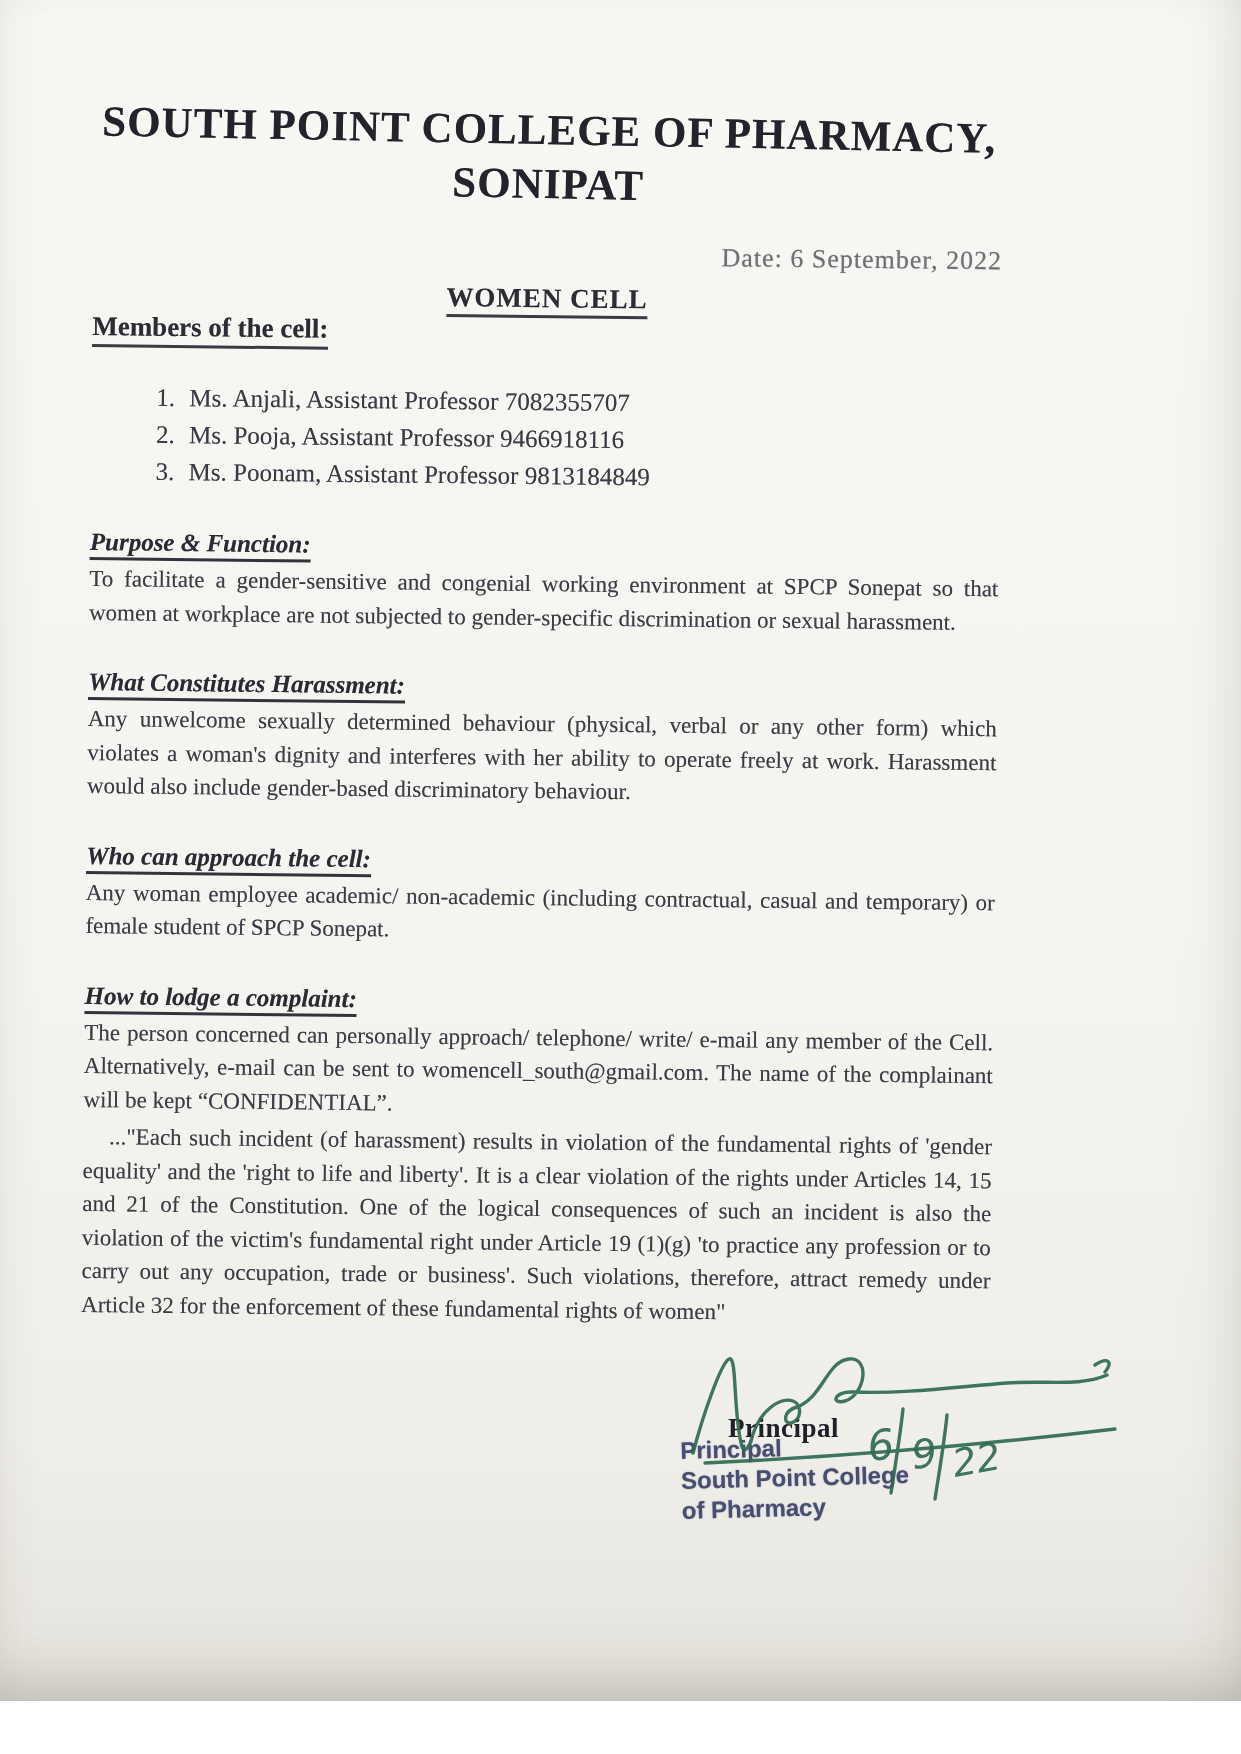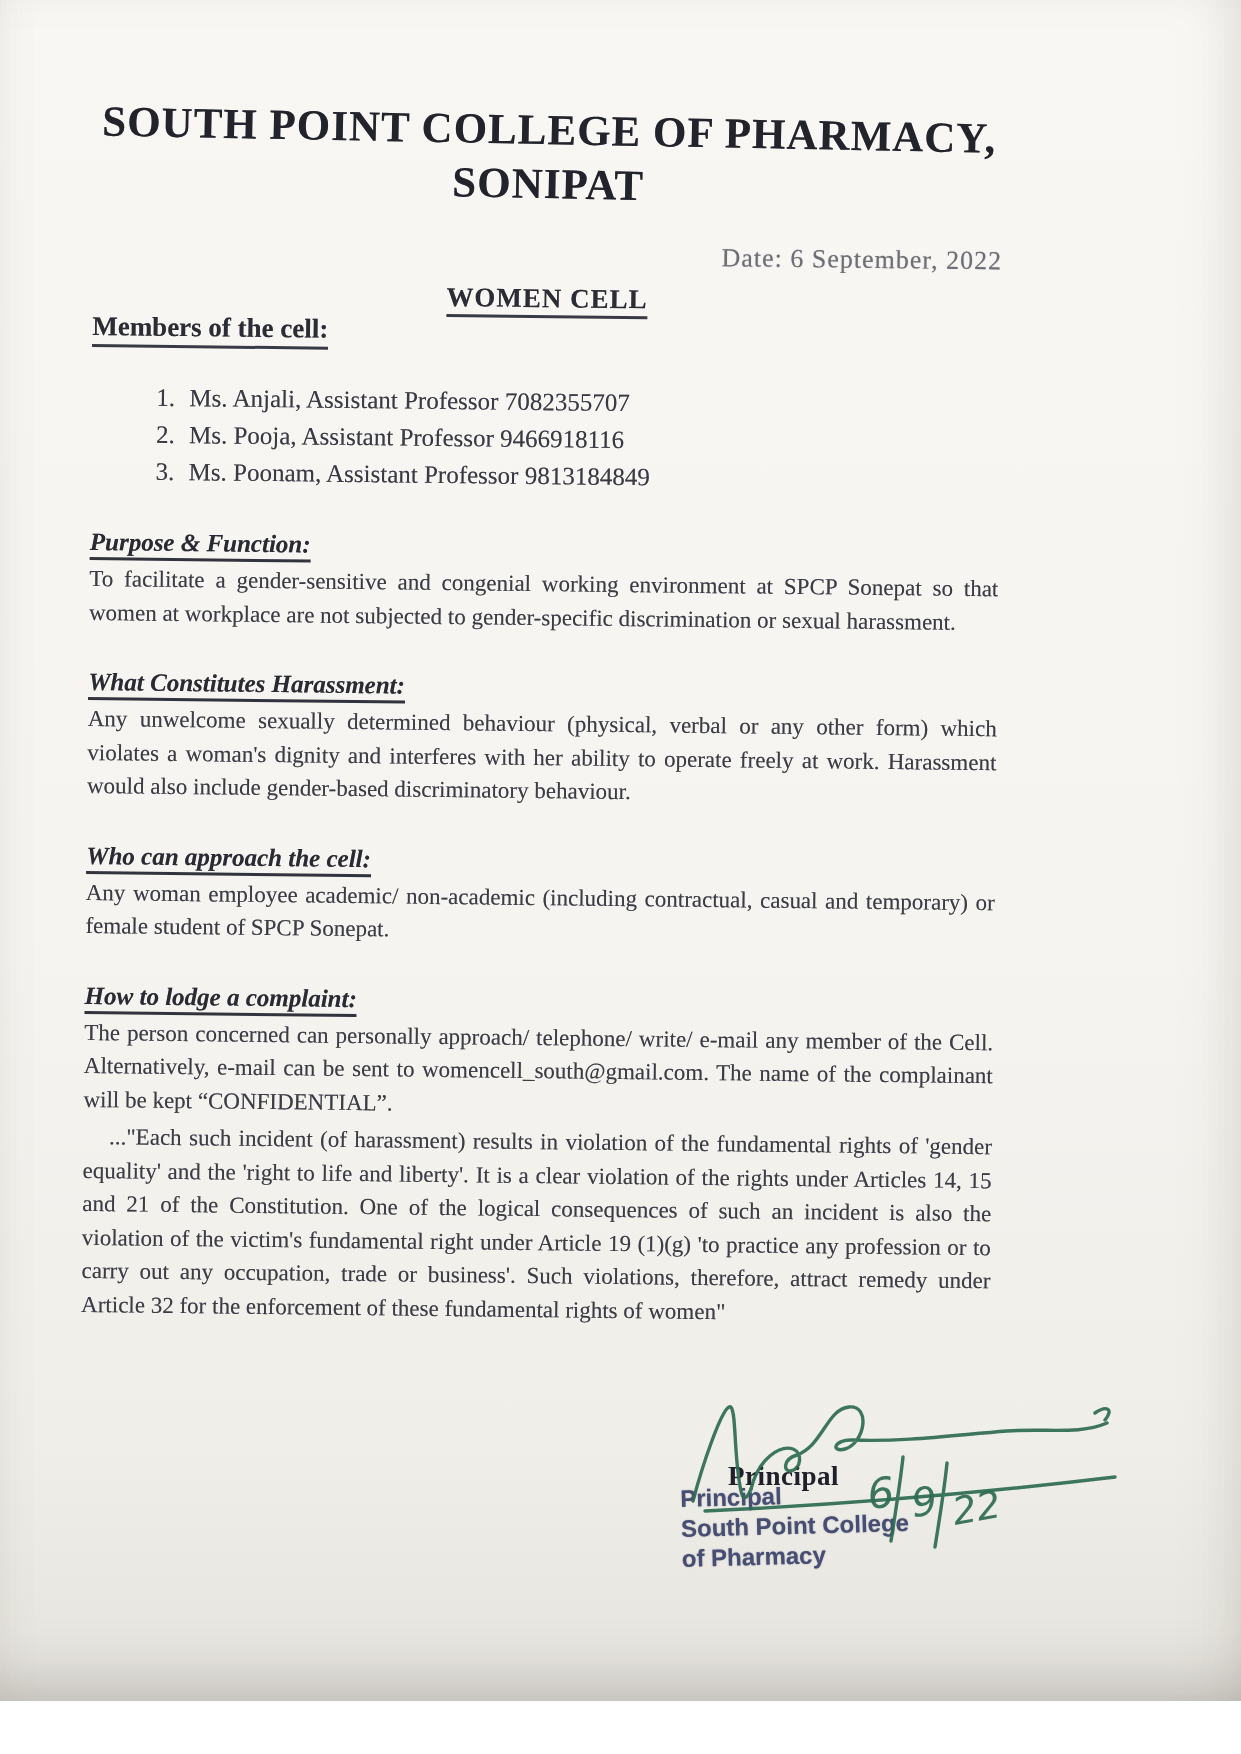--- a/index.html
+++ b/index.html
@@ -49,21 +49,21 @@
   .section h3{margin:0;font-size:25px;line-height:32px;font-weight:bold;font-style:italic;color:#2a2a33;}
   .section h3 span{border-bottom:3px solid #33333d;padding-bottom:2px;}
   .section p{
     margin:4px 0 0 0;font-size:23px;line-height:33.5px;
     text-align:justify;color:#3c3c45;
   }
   .quote{
     margin:2px 0 0 34px;text-indent:26px;font-size:23px;line-height:35.5px;
     text-align:justify;color:#3c3c45;
   }
-  .sig{position:absolute;left:655px;top:1393px;width:480px;height:190px;}
+  .sig{position:absolute;left:655px;top:1345px;width:480px;height:190px;}
   .typed-principal{
     position:absolute;left:73px;top:68px;font-size:27px;font-weight:bold;
     color:#20202b;letter-spacing:.5px;font-family:"Liberation Serif",serif;
   }
   .stamp{
     position:absolute;left:26px;top:88px;transform:rotate(-1.5deg);
     font-family:"Liberation Sans",sans-serif;font-weight:bold;
     font-size:24px;line-height:30px;color:#474e71;
     text-shadow:0 0 1.4px rgba(71,78,113,.55);
   }

